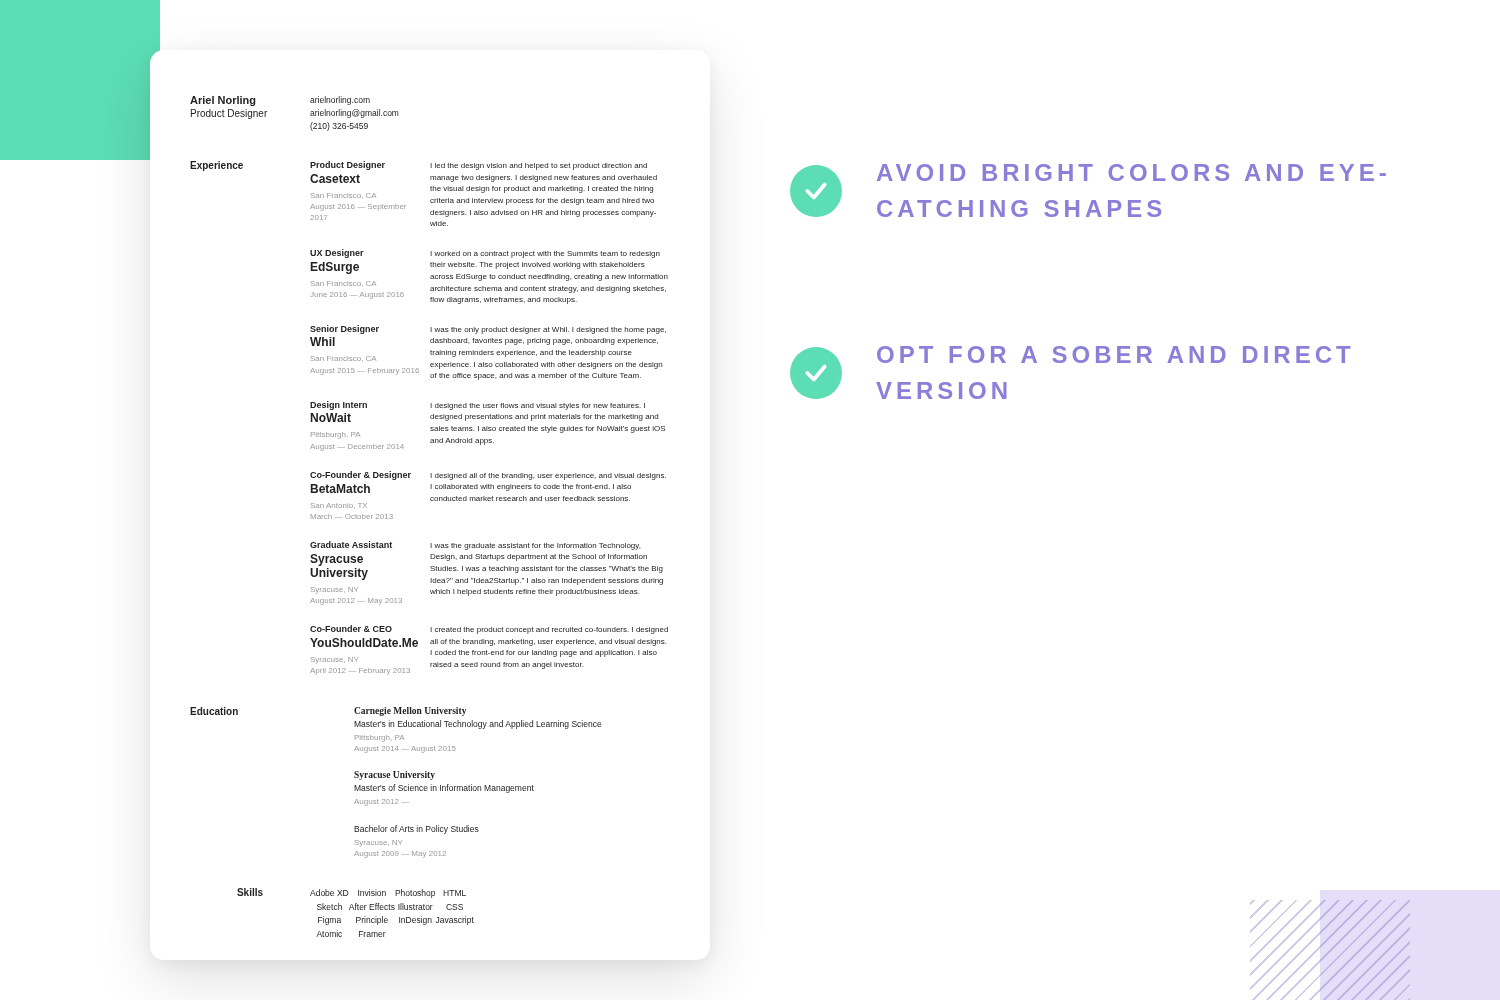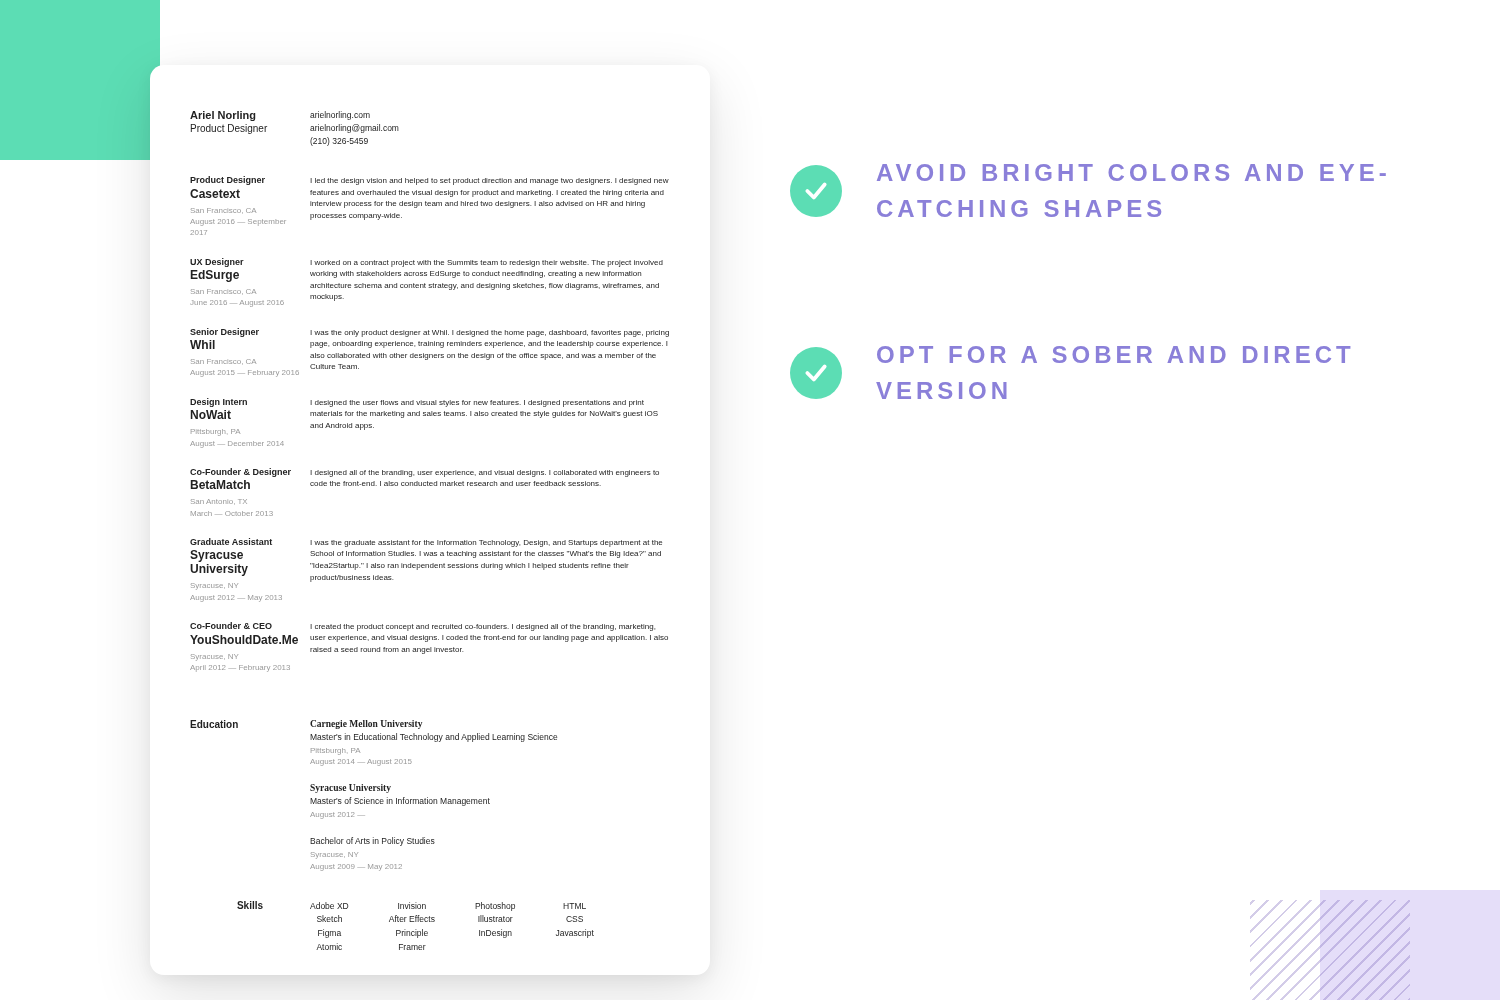--- a/index.html
+++ b/index.html
@@ -38,21 +38,21 @@
     background-image: repeating-linear-gradient(
       -45deg,
       rgba(130,110,190,0.35) 0px,
       rgba(130,110,190,0.35) 2px,
       transparent 2px,
       transparent 10px
     );
   }
   .resume-card {
     position: absolute;
-    top: 65px;
+    top: 50px;
     left: 150px;
     width: 560px;
     height: 910px;
     background: #fff;
     border-radius: 14px;
     box-shadow: 0 20px 60px rgba(0,0,0,0.12), 0 4px 16px rgba(0,0,0,0.06);
     padding: 44px 40px 18px 40px;
     font-size: 8.5px;
     color: #222;
     z-index: 2;
@@ -68,21 +68,21 @@
   .job { display: flex; margin-bottom: 18px; }
   .job-meta { width: 120px; flex-shrink: 0; padding-right: 10px; }
   .job-title { font-weight: 700; font-size: 9px; line-height: 1.3; }
   .job-company { font-weight: 700; font-size: 12px; margin-bottom: 4px; }
   .job-loc, .job-dates { color: #999; font-size: 8px; line-height: 1.4; }
   .job-desc { flex: 1; font-size: 8px; line-height: 1.45; }
   .edu { margin-bottom: 16px; }
   .edu-school { font-weight: 700; font-size: 9.5px; margin-bottom: 3px; font-family: Liberation Serif, serif; }
   .edu-degree { font-size: 8.5px; margin-bottom: 3px; }
   .edu-loc, .edu-dates { color: #999; font-size: 8px; line-height: 1.4; }
-  .skills-cols { display: flex; gap: 40px; }
+  .skills-cols { display: flex; }
   .skills-col { font-size: 8.5px; line-height: 1.6; }
 
   .tips {
     position: absolute;
     top: 155px;
     left: 790px;
     width: 620px;
     z-index: 2;
   }
   .tip {
@@ -127,20 +127,21 @@
       <div class="resume-title">Product Designer</div>
     </div>
     <div class="resume-contact">
       <div>arielnorling.com</div>
       <div>arielnorling@gmail.com</div>
       <div>(210) 326-5459</div>
     </div>
   </div>
 
   <div class="section">
+    <div class="section-label">Experience</div>
     <div class="section-body" id="experience-body">
         <div class="job">
           <div class="job-meta">
             <div class="job-title">Product Designer</div>
             <div class="job-company">Casetext</div>
             <div class="job-loc">San Francisco, CA</div>
             <div class="job-dates">August 2016 — September 2017</div>
           </div>
           <div class="job-desc">I led the design vision and helped to set product direction and manage two designers. I designed new features and overhauled the visual design for product and marketing. I created the hiring criteria and interview process for the design team and hired two designers. I also advised on HR and hiring processes company-wide.</div>
         </div>
@@ -194,21 +195,21 @@
             <div class="job-title">Co-Founder &amp; CEO</div>
             <div class="job-company">YouShouldDate.Me</div>
             <div class="job-loc">Syracuse, NY</div>
             <div class="job-dates">April 2012 — February 2013</div>
           </div>
           <div class="job-desc">I created the product concept and recruited co-founders. I designed all of the branding, marketing, user experience, and visual designs. I coded the front-end for our landing page and application. I also raised a seed round from an angel investor.</div>
         </div>
       </div>
   </div>
 
-  <div class="section" style="margin-top:28px;">
+  <div class="section" style="margin-top:12px;gap:44px;">
     <div class="section-label">Education</div>
     <div class="section-body" id="education-body">
         <div class="edu">
           <div class="edu-school">Carnegie Mellon University</div>
           <div class="edu-degree">Master's in Educational Technology and Applied Learning Science</div>
           <div class="edu-loc">Pittsburgh, PA</div>
           <div class="edu-dates">August 2014 — August 2015</div>
         </div>
         <div class="edu">
           <div class="edu-school">Syracuse University</div>

